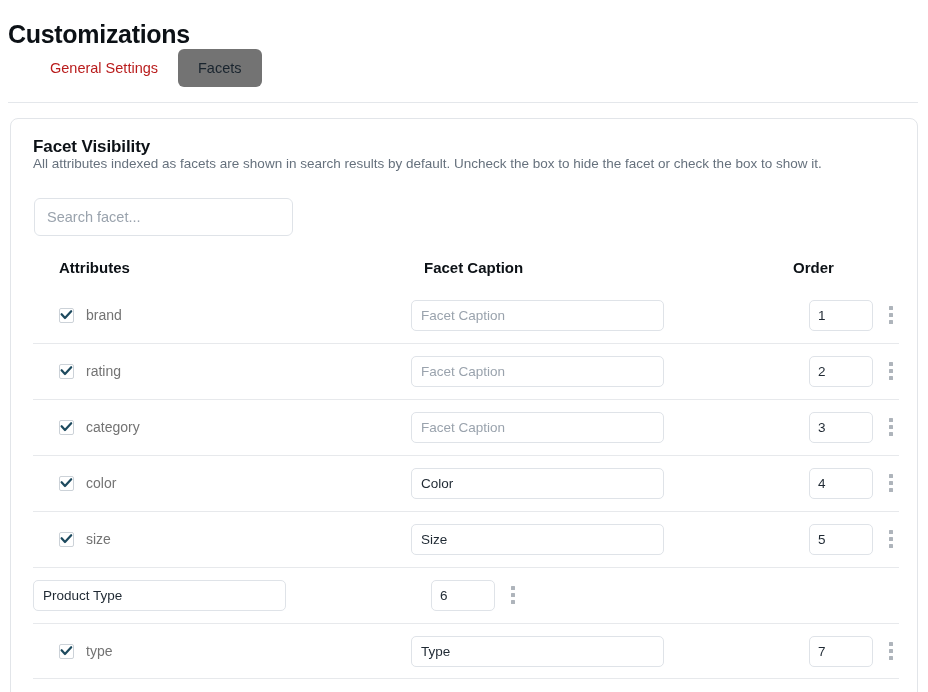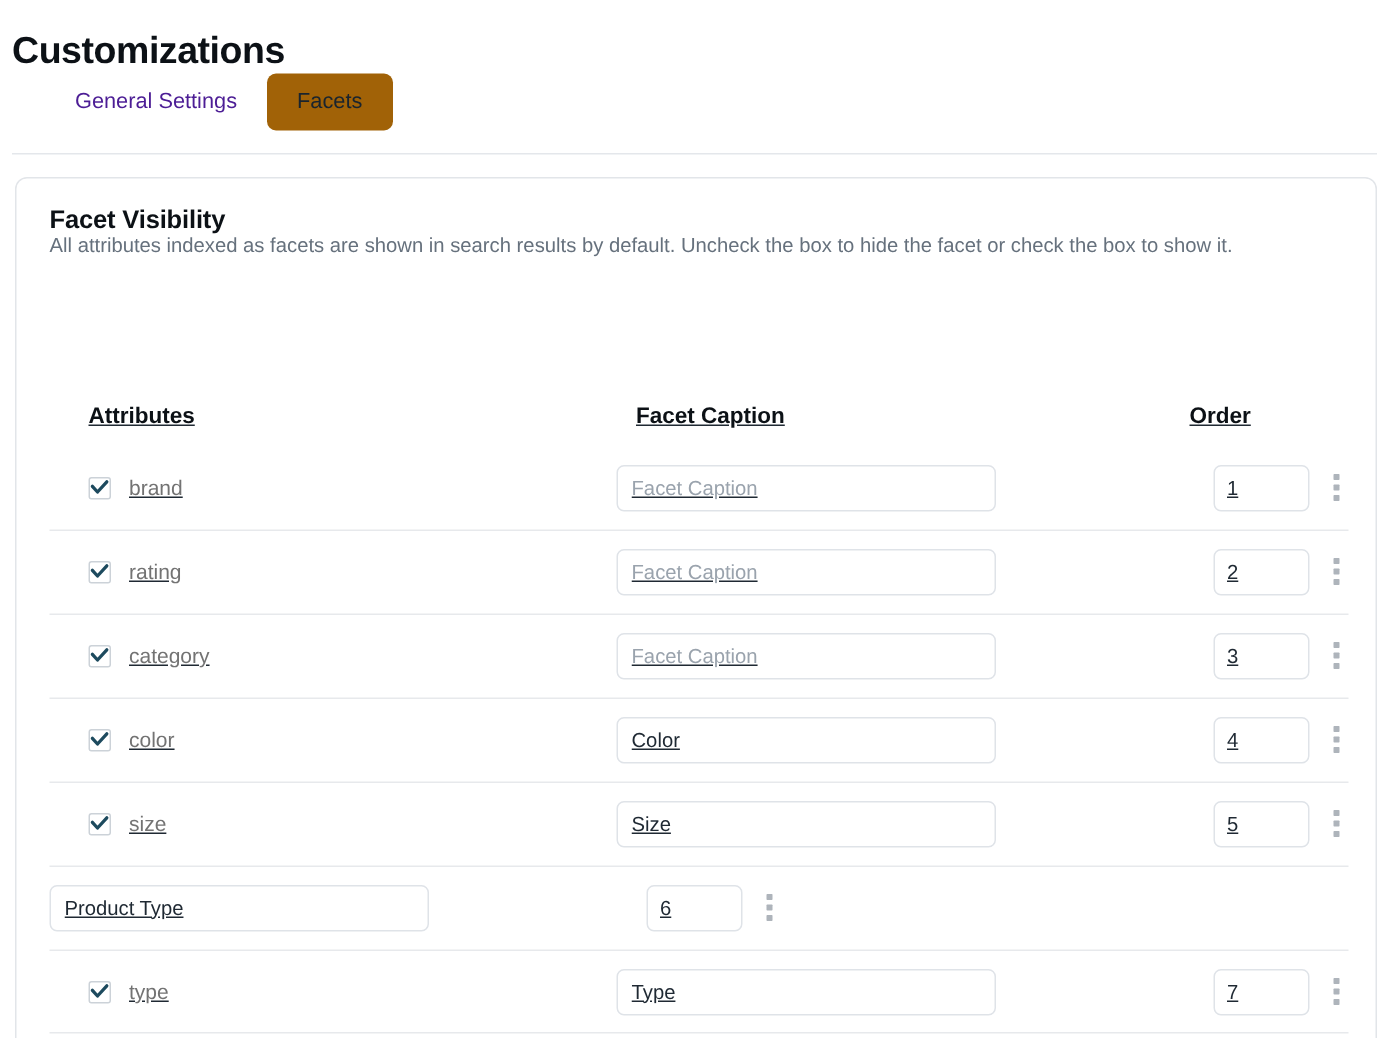--- a/index.html
+++ b/index.html
@@ -35,29 +35,29 @@
     top: 49px;
     display: flex;
     align-items: center;
     gap: 0px;
   }
   .tab {
     font-size: 14.5px;
     line-height: 20px;
     padding: 9px 20px;
     border-radius: 6px;
-    color: #4c1d95;
+    color: #b91c1c;
     cursor: pointer;
     white-space: nowrap;
     background: transparent;
     border: none;
     font-family: "Liberation Sans", sans-serif;
   }
   .tab.active {
-    background: #a16207;
+    background: #737373;
     color: #19242e;
   }
 
   .tabs-divider {
     position: absolute;
     left: 8px;
     top: 102px;
     width: 910px;
     height: 1px;
     background: #e4e7eb;
@@ -111,23 +111,22 @@
     padding: 0 12px;
     font-family: "Liberation Sans", sans-serif;
     outline: none;
   }
   .search-box::placeholder { color: #9aa3ad; }
 
   
   .table {
     position: absolute;
     left: 22px;
-    top: 138px;
+    top: 128px;
     width: 866px;
-    text-decoration: underline;
   }
 
   .row {
     display: flex;
     align-items: center;
     height: 56px;
     position: relative;
   }
   .row + .row::before,
   .head-row + .row::before {
@@ -252,20 +251,21 @@
     <button class="tab active">Facets</button>
   </div>
 
   <div class="tabs-divider"></div>
 
   <div class="card">
 
     <div class="card-title">Facet Visibility</div>
     <div class="card-desc">All attributes indexed as facets are shown in search results by default. Uncheck the box to hide the facet or check the box to show it.</div>
 
+    <input class="search-box" type="text" placeholder="Search facet..." style="">
 
     <div class="table">
 
       <div class="head-row">
         <div class="col-attr th">Attributes</div>
         <div class="col-cap th">Facet Caption</div>
         <div class="col-order th">Order</div>
       </div>
 
       <div id="rows-container">

